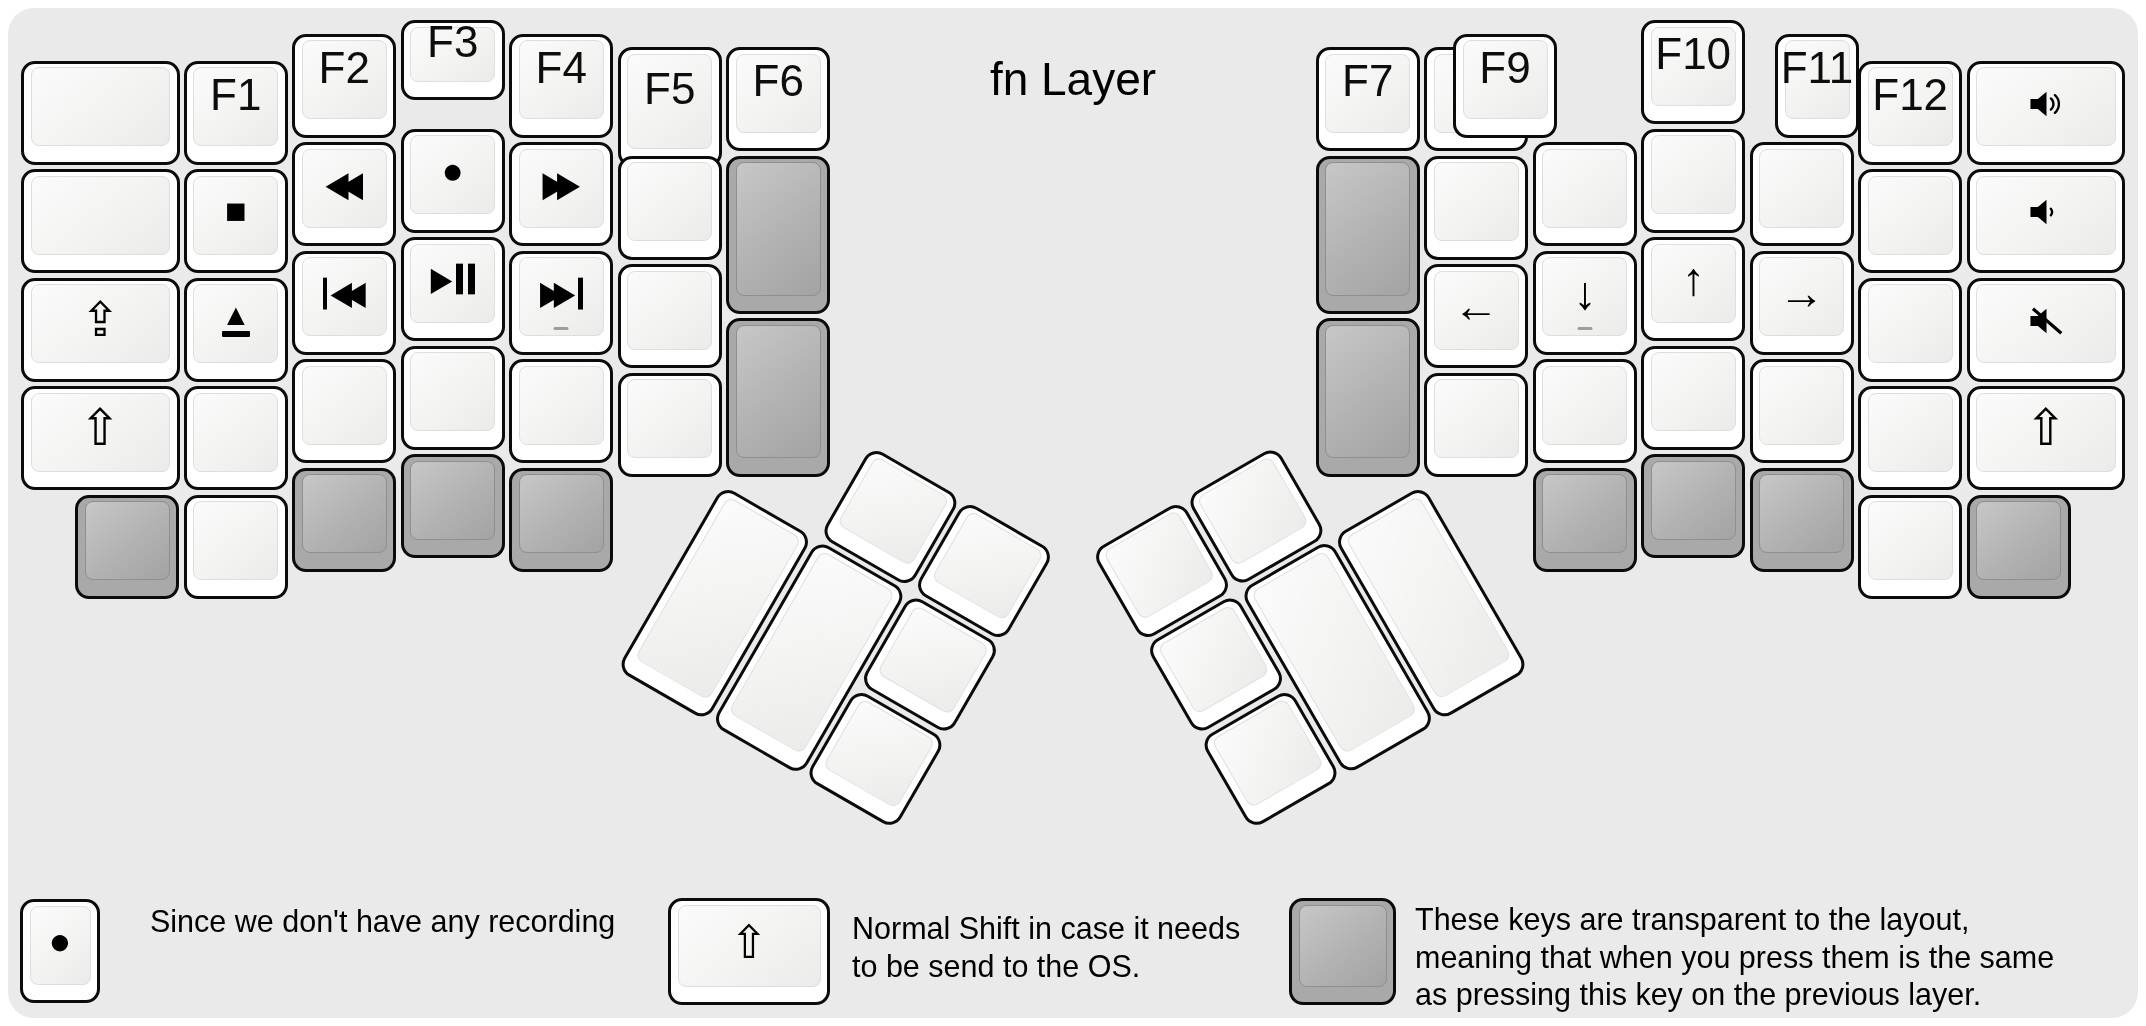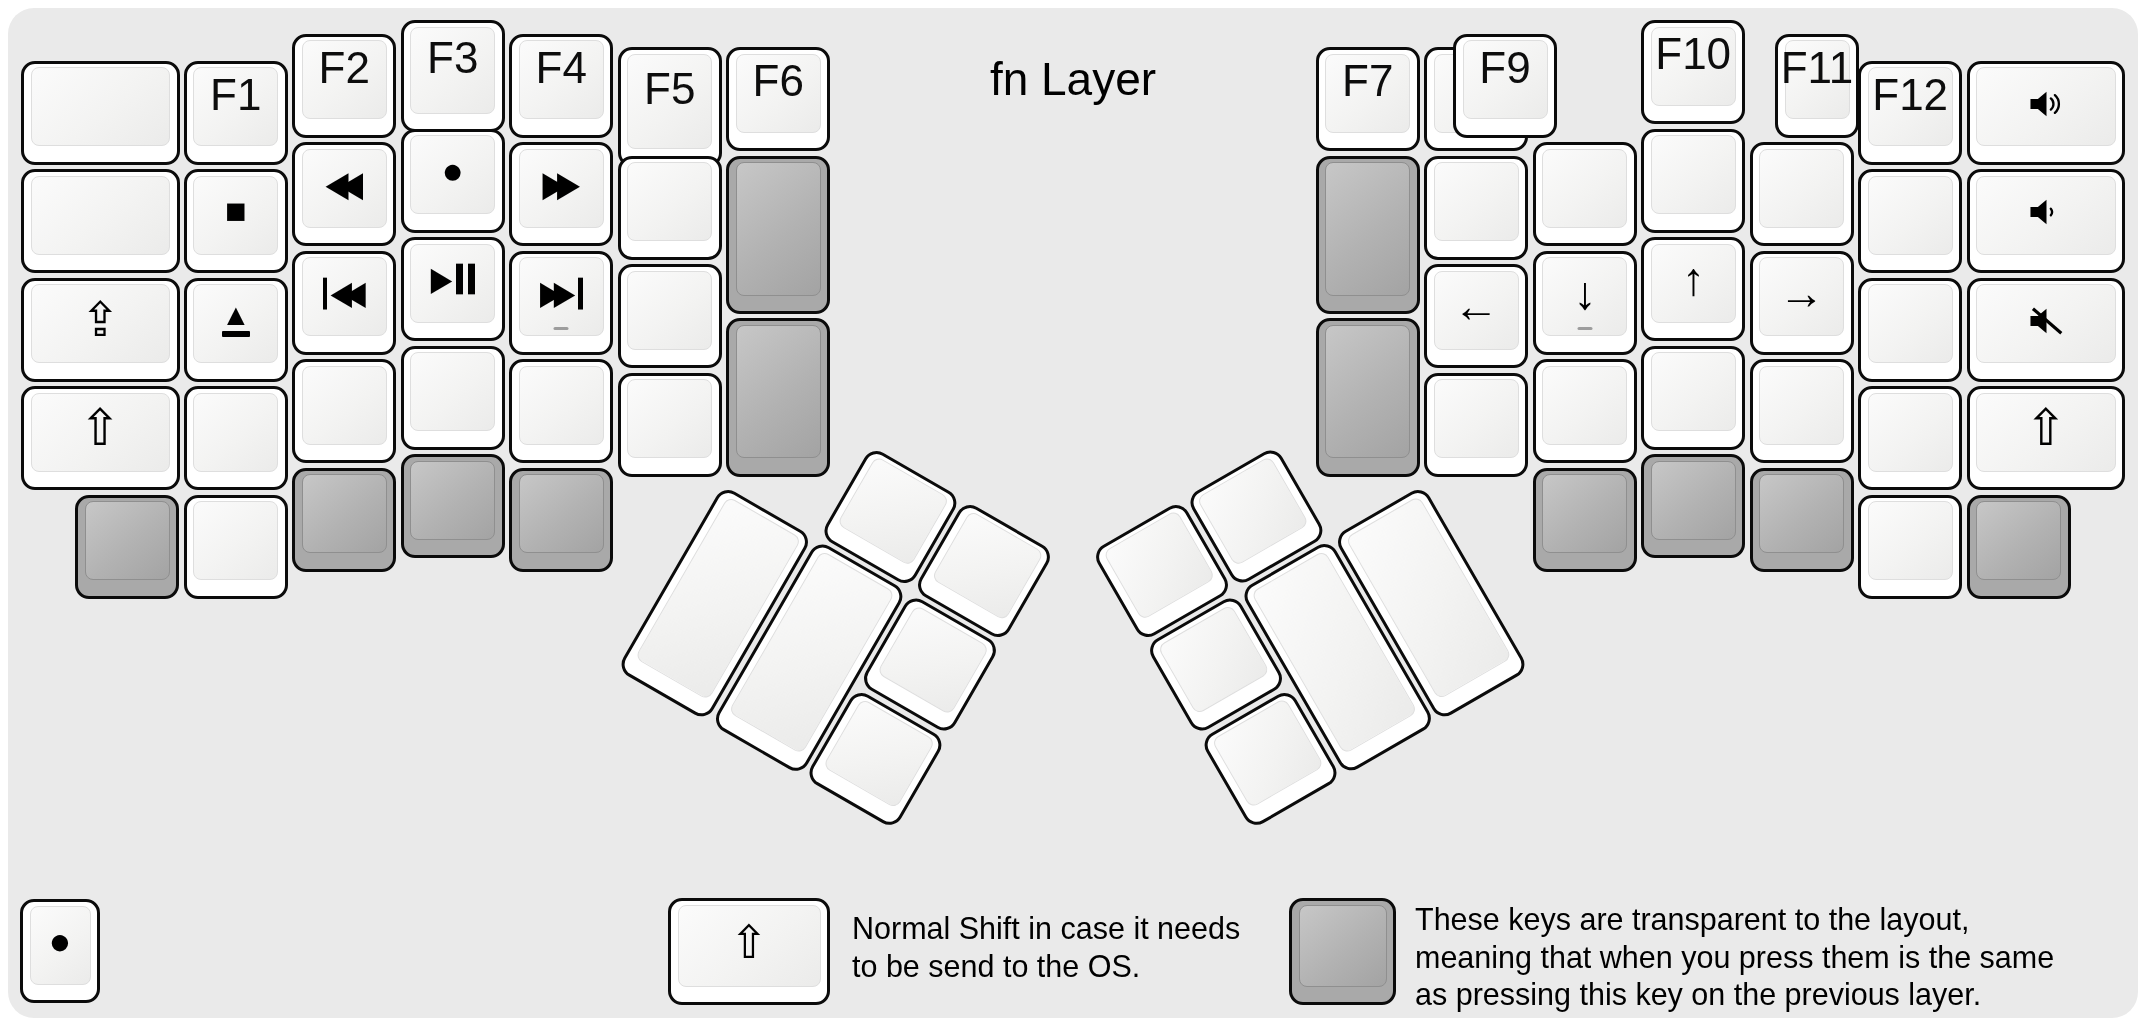--- a/index.html
+++ b/index.html
@@ -97,21 +97,21 @@
         <div class="cap">
           <div class="media">
             <div class="bar lft"></div>
             <span class="tri tight">◀◀</span>
           </div>
         </div>
       </div>
       <div class="key kw" style="left: 292.3px; top: 359.1px; width: 104px; height: 104px;">
         <div class="cap"></div>
       </div>
-      <div class="key kw" style="left: 400.8px; top: 20px; width: 104px; height: 112px;">
+      <div class="key kw" style="left: 400.8px; top: 20px; width: 104px; height: 80px;">
         <div class="cap">
           <span class="gl glf">F3</span>
         </div>
       </div>
       <div class="key kw" style="left: 400.8px; top: 128.5px; width: 104px; height: 104px;">
         <div class="cap">
           <span class="gl" style="font-size: 37px;">●</span>
         </div>
       </div>
       <div class="key kw" style="left: 400.8px; top: 237px; width: 104px; height: 104px;">
@@ -366,20 +366,21 @@
         </div>
       </div>
     </div>
   <div id="legend-root">
       <div class="key kw" style="left: 20px; top: 899px; width: 80px; height: 104px;">
         <div class="cap">
           <span class="gl" style="font-size: 38px;">●</span>
         </div>
       </div>
       <div class="legend-text" style="left: 150px; top: 903px;">
+        <div class="legend-line">Since we don't have any recording</div>
       </div>
       <div class="key kw" style="left: 668px; top: 898px; width: 162px; height: 107px;">
         <div class="cap">
           <span class="gl" style="font-size: 46px;">⇧</span>
         </div>
       </div>
       <div class="legend-text" style="left: 852px; top: 910px;">
         <div class="legend-line">Normal Shift in case it needs</div>
         <div class="legend-line">to be send to the OS.</div>
       </div>

